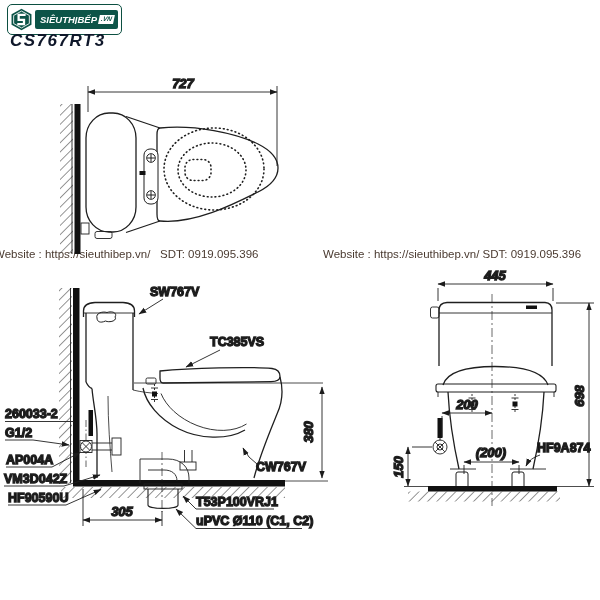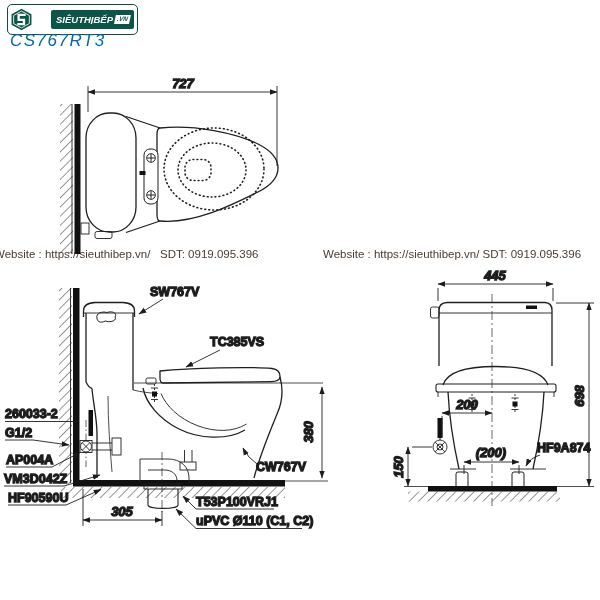--- a/index.html
+++ b/index.html
@@ -4,35 +4,35 @@
 <style>
   html,body{margin:0;padding:0;}
   body{
     width:600px;height:600px;position:relative;background:#ffffff;
     font-family:"Liberation Sans","DejaVu Sans",sans-serif;
     overflow:hidden;color:#1c1c1c;
   }
   .abs{position:absolute;}
   
   .logo-badge{
-    left:7px;top:4px;height:27px;display:flex;align-items:center;gap:18px;
+    left:7px;top:4px;height:27px;display:flex;align-items:center;gap:2px;
     background:#ffffff;border:1.5px solid #0c4f41;border-radius:5px;padding:1px 3px 1px 2px;
   }
   .logo-text-box{
     background:#0d5448;color:#ffffff;font-style:italic;font-weight:bold;
     font-size:9.5px;line-height:1;padding:5px 4px 5px 5px;border-radius:2px;
     display:flex;align-items:center;gap:2px;white-space:nowrap;
   }
   .logo-vn{
     background:#ffffff;color:#0d5448;font-size:6.5px;font-weight:bold;font-style:italic;
     padding:1px 2px;transform:skewX(-12deg);line-height:1;
   }
   .model-code{
-    left:10px;top:31px;font-size:17px;font-weight:normal;font-style:italic;
-    letter-spacing:1.5px;color:#0369a1;white-space:nowrap;
+    left:10px;top:31px;font-size:17px;font-weight:bold;font-style:italic;
+    letter-spacing:1.5px;color:#0f172a;white-space:nowrap;
   }
   
   .contact{
     top:248px;font-size:11.5px;color:#4a3a30;white-space:pre;
   }
   .contact.left{left:-6px;}
   .contact.right{left:323px;}
   
   svg.drawing{left:0;top:0;}
   svg.drawing text{fill:#111;}

